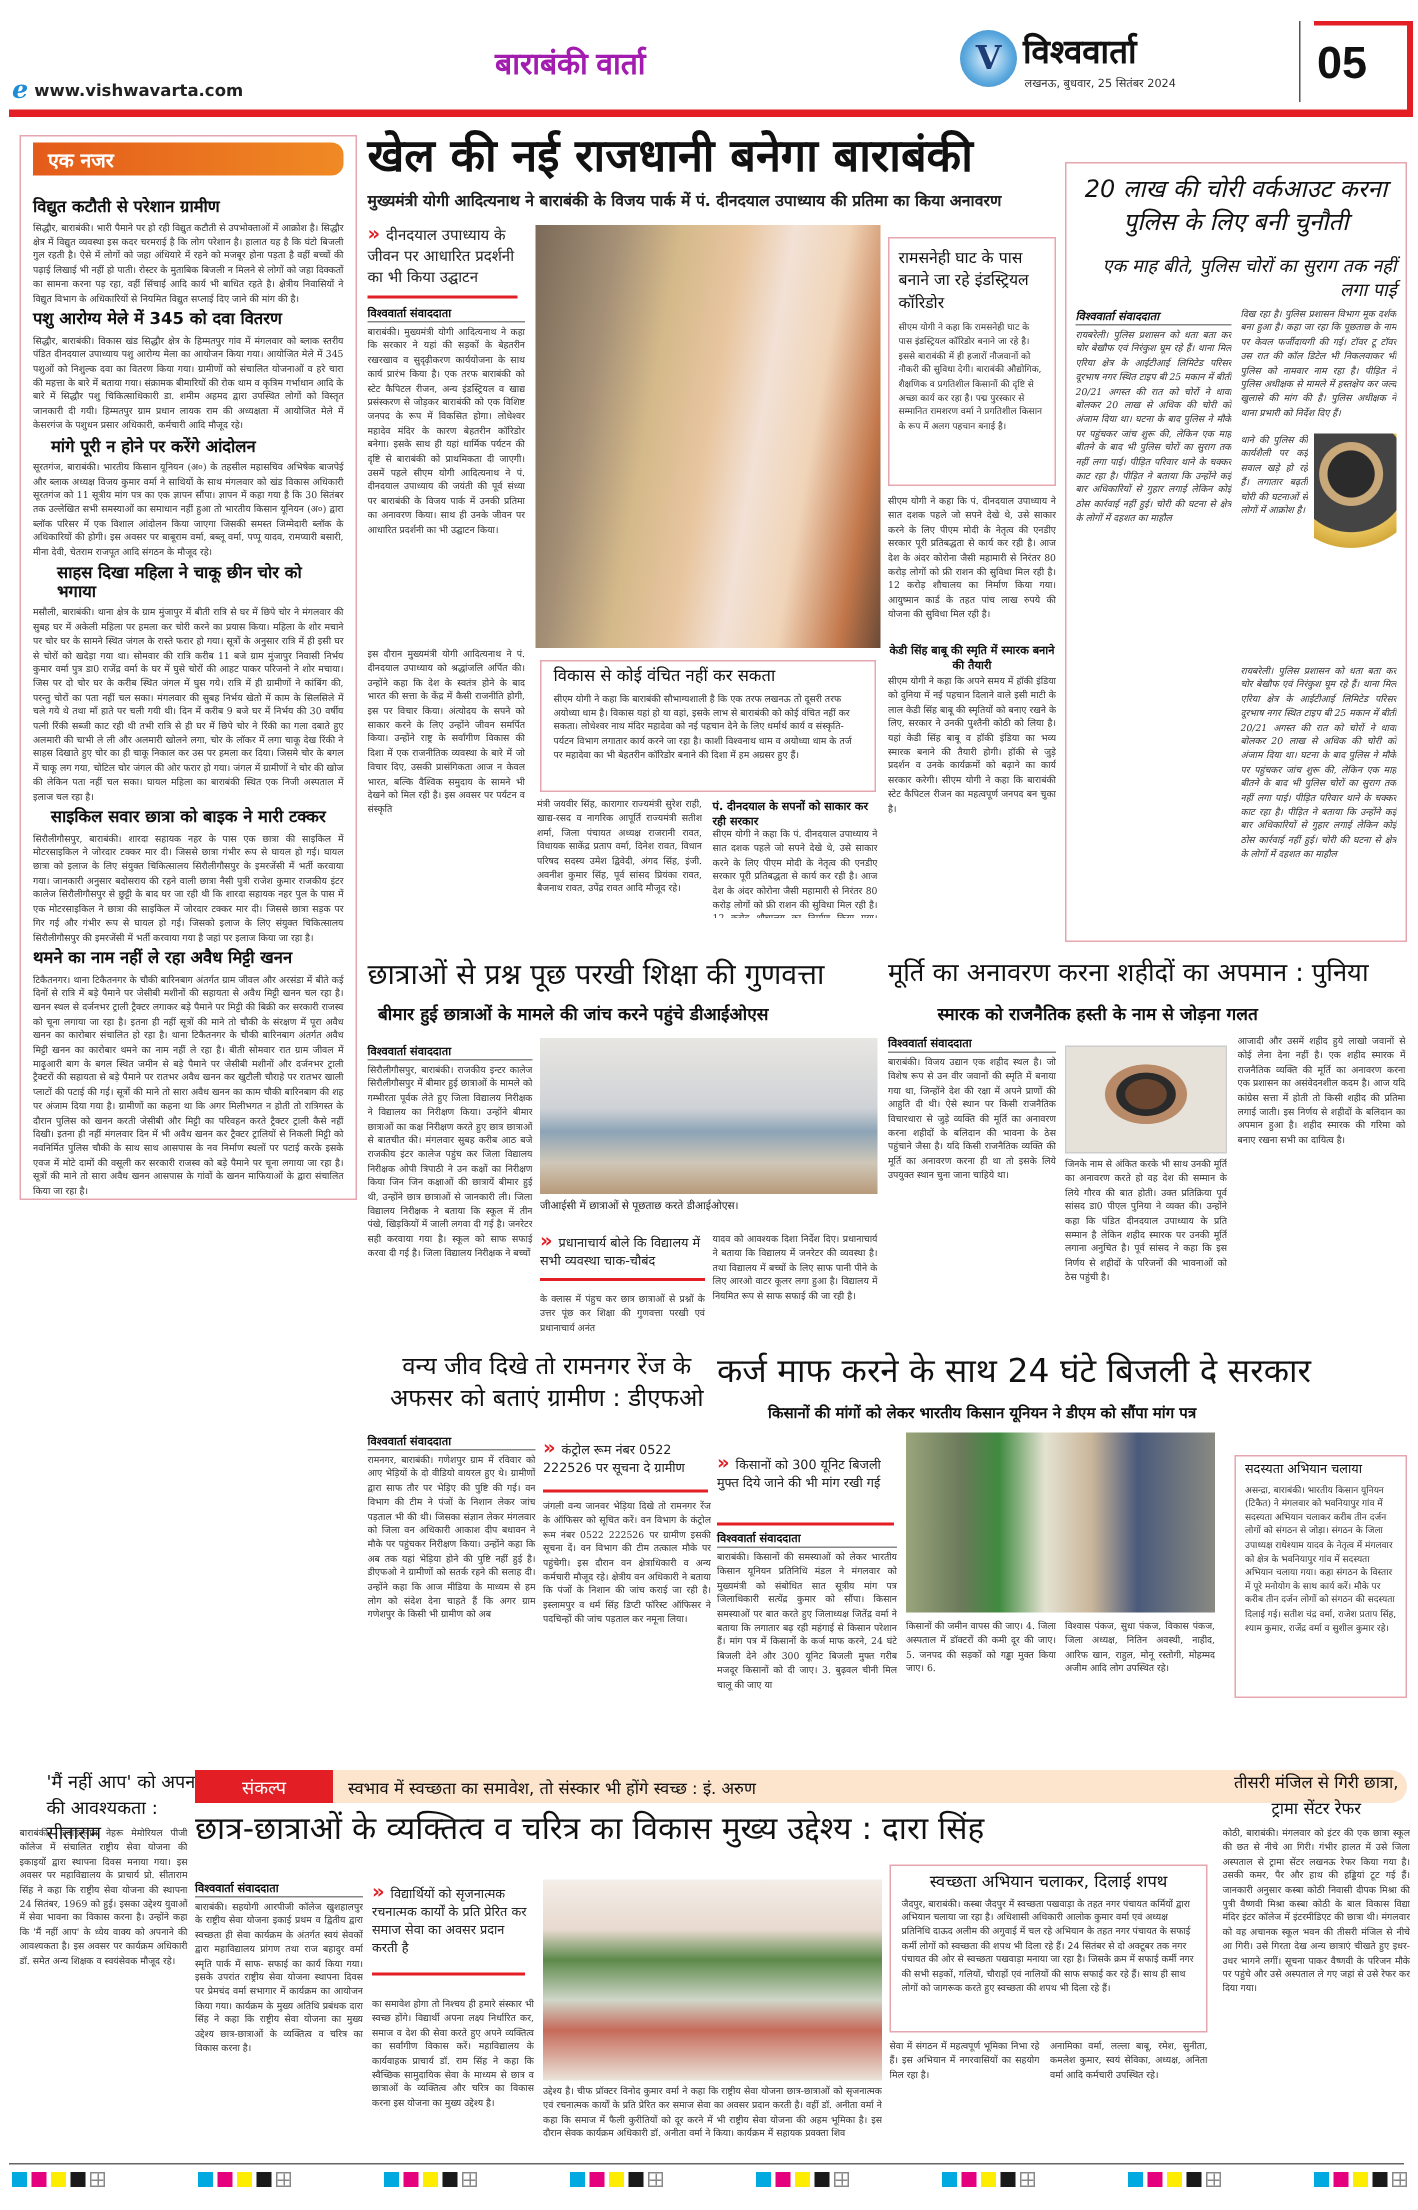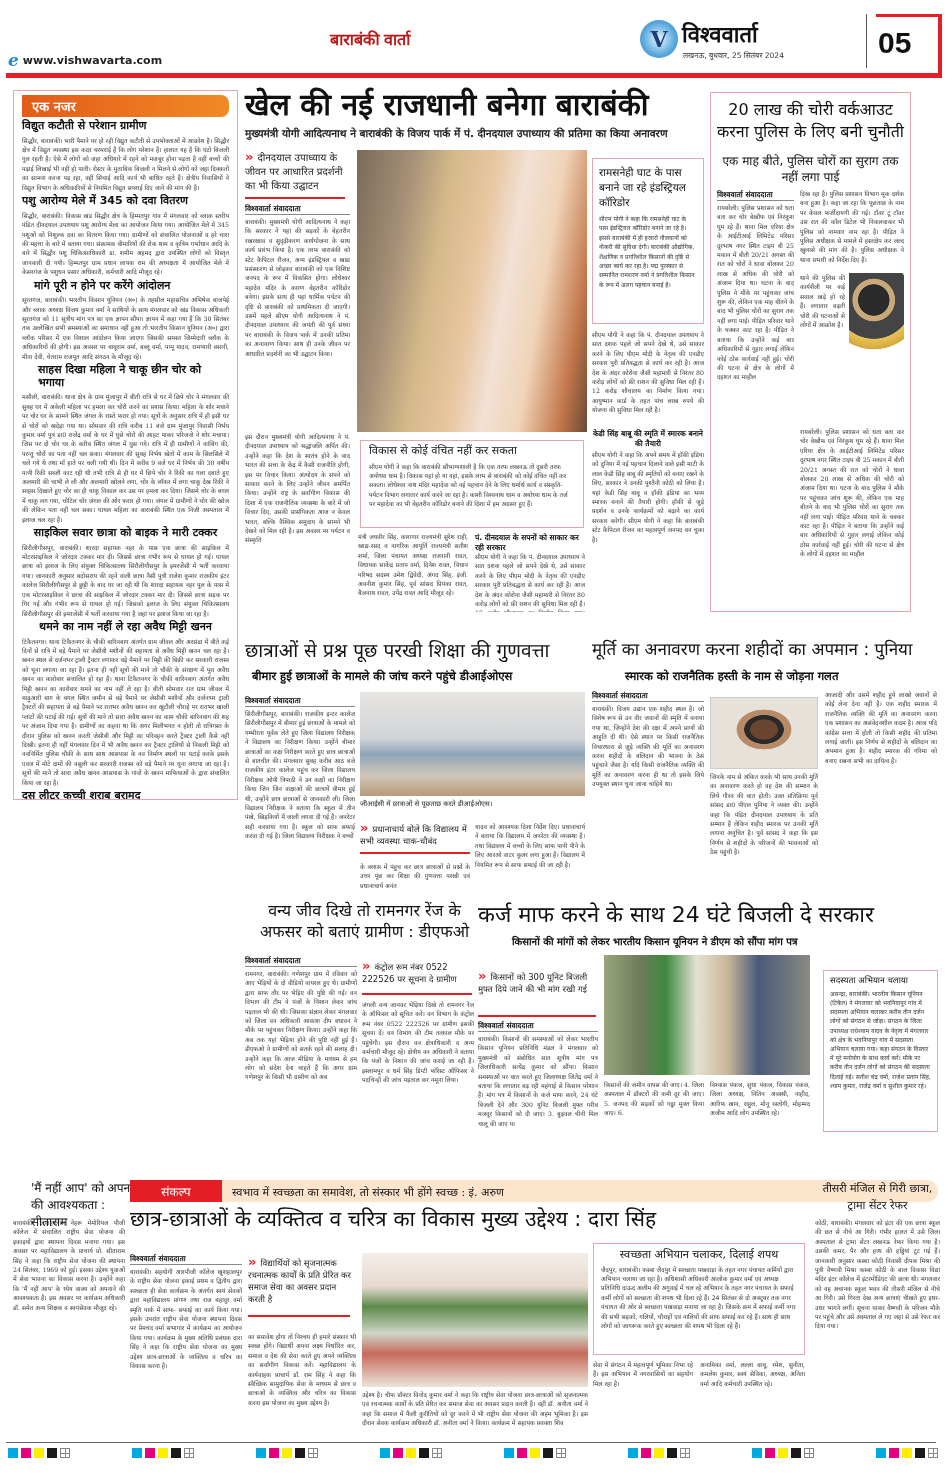--- a/index.html
+++ b/index.html
@@ -19,35 +19,35 @@
   .reg span { width: 10px; height: 10px; display: inline-block; }
 </style>
 </head>
 <body>
 
 <header>
   <div class="abs" style="left:8px;top:50px;display:flex;align-items:center;gap:4px;">
     <span style="font-size:17px;color:#1f8dd6;font-style:italic;font-weight:bold;font-family:'DejaVu Serif',serif;">e</span>
     <span style="font-size:11px;font-weight:bold;color:#222;">www.vishwavarta.com</span>
   </div>
-  <div class="abs" style="left:330px;top:28px;font-size:16px;font-weight:bold;color:#b91c1c;font-family:'Liberation Sans',sans-serif;">बाराबंकी वार्ता</div>
+  <div class="abs" style="left:330px;top:28px;font-size:20px;font-weight:bold;color:#a21caf;font-family:'Liberation Sans',sans-serif;">बाराबंकी वार्ता</div>
   <div class="abs" style="left:640px;top:20px;width:38px;height:38px;border-radius:50%;background:radial-gradient(circle,#e9f6ff,#5aa8de 60%,#2f7fb8);display:flex;align-items:center;justify-content:center;">
     <span style="font-size:22px;font-weight:bold;color:#1d3e77;font-family:'DejaVu Serif',serif;">V</span>
   </div>
   <div class="abs" style="left:682px;top:18px;font-size:22px;font-weight:bold;color:#111;">विश्ववार्ता</div>
   <div class="abs" style="left:683px;top:50px;font-size:7.5px;color:#333;">लखनऊ,  बुधवार, 25 सितंबर 2024</div>
   <div class="abs" style="left:866px;top:14px;width:1px;height:54px;background:#555;"></div>
   <div class="abs redline" style="left:876px;top:14px;width:66px;height:3px;"></div>
   <div class="abs redline" style="left:938px;top:14px;width:4px;height:64px;"></div>
   <div class="abs" style="left:878px;top:26px;font-size:30px;font-weight:bold;color:#111;font-family:'Liberation Sans',sans-serif;">05</div>
   <div class="abs redline" style="left:6px;top:73px;width:934px;height:5px;"></div>
 </header>
 
 <section class="abs pinkbox" style="left:13px;top:90px;width:225px;height:710px;padding:4px 8px;overflow:hidden;">
-  <div style="background:linear-gradient(90deg,#e45b1a,#f08a24);color:#fff;font-weight:bold;font-size:13px;padding:2px 10px;border-radius:0 8px 8px 0;margin-bottom:3px;">
+  <div style="background:linear-gradient(90deg,#e45b1a,#f08a24);color:#fff;font-weight:bold;font-size:13px;padding:2px 10px;border-radius:0 8px 8px 0;margin-bottom:15px;">
     <span>एक नजर</span>
   </div>
   <div>
     <div class="hl" style="font-size:11px;margin:2px 0 3px;">विद्युत कटौती से परेशान ग्रामीण</div>
     <p class="body-text">सिद्धौर, बाराबंकी। भारी पैमाने पर हो रही विद्युत कटौती से उपभोक्ताओं में आक्रोश है। सिद्धौर क्षेत्र में विद्युत व्यवस्था इस कदर चरमराई है कि लोग परेशान है। हालात यह है कि घंटो बिजली गुल रहती है। ऐसे में लोगों को जहा अंधियारे में रहने को मजबूर होना पड़ता है वहीं बच्चों की पढ़ाई लिखाई भी नहीं हो पाती। रोस्टर के मुताबिक बिजली न मिलने से लोगों को जहा दिक्कतों का सामना करना पड़ रहा, वहीं सिंचाई आदि कार्य भी बाधित रहते है। क्षेत्रीय निवासियों ने विद्युत विभाग के अधिकारियों से नियमित विद्युत सप्लाई दिए जाने की मांग की है।</p>
   </div>
   <div>
     <div class="hl" style="font-size:11px;margin:3px 0;">पशु आरोग्य मेले में 345 को दवा वितरण</div>
     <p class="body-text">सिद्धौर, बाराबंकी। विकास खंड सिद्धौर क्षेत्र के हिम्मतपुर गांव में मंगलवार को ब्लाक स्तरीय पंडित दीनदयाल उपाध्याय पशु आरोग्य मेला का आयोजन किया गया। आयोजित मेले में 345 पशुओं को निशुल्क दवा का वितरण किया गया। ग्रामीणों को संचालित योजनाओं व हरे चारा की महत्ता के बारे में बताया गया। संक्रामक बीमारियों की रोक थाम व कृत्रिम गर्भाधान आदि के बारे में सिद्धौर पशु चिकित्साधिकारी डा. शमीम अहमद द्वारा उपस्थित लोगों को विस्तृत जानकारी दी गयी। हिम्मतपुर ग्राम प्रधान लायक राम की अध्यक्षता में आयोजित मेले में केसरगंज के पशुधन प्रसार अधिकारी, कर्मचारी आदि मौजूद रहे।</p>
   </div>
@@ -57,21 +57,21 @@
   </div>
   <div>
     <div class="hl" style="font-size:11px;margin:3px 16px;">साहस  दिखा महिला ने चाकू छीन चोर को भगाया</div>
     <p class="body-text">मसौली, बाराबंकी। थाना क्षेत्र के ग्राम मुंजापुर में बीती रात्रि से घर में छिपे चोर ने मंगलवार की सुबह घर में अकेली महिला पर हमला कर चोरी करने का प्रयास किया। महिला के शोर मचाने पर चोर घर के सामने स्थित जंगल के रास्ते फरार हो गया। सूत्रों के अनुसार रात्रि में ही इसी घर से चोरों को खदेड़ा गया था। सोमवार की रात्रि करीब 11 बजे ग्राम मुंजापुर निवासी निर्भय कुमार वर्मा पुत्र डा0 राजेंद्र वर्मा के घर में घुसे चोरों की आहट पाकर परिजनो ने शोर मचाया। जिस पर दो चोर घर के करीब स्थित जंगल में घुस गये। रात्रि में ही ग्रामीणों ने कांबिंग की, परन्तु चोरों का पता नहीं चल सका। मंगलवार की सुबह निर्भय खेतो में काम के सिलसिले में चले गये थे तथा माँ हाते पर चली गयी थी। दिन में करीब 9 बजे घर में निर्भय की 30 वर्षीय पत्नी रिंकी सब्जी काट रही थी तभी रात्रि से ही घर में छिपे चोर ने रिंकी का गला दबाते हुए अलमारी की चाभी ले ली और अलमारी खोलने लगा, चोर के लॉकर में लगा चाकू देख रिंकी ने साहस दिखाते हुए चोर का ही चाकू निकाल कर उस पर हमला कर दिया। जिसमे चोर के बगल में चाकू लग गया, चोटिल चोर जंगल की ओर फरार हो गया। जंगल में ग्रामीणों ने चोर की खोज की लेकिन पता नहीं चल सका। घायल महिला का बाराबंकी स्थित एक निजी अस्पताल में इलाज चल रहा है।</p>
   </div>
   <div>
     <div class="hl" style="font-size:11px;margin:3px 0;text-align:center;">साइकिल सवार छात्रा को बाइक ने मारी टक्कर</div>
     <p class="body-text">सिरौलीगौसपुर, बाराबंकी। शारदा सहायक नहर के पास एक छात्रा की साइकिल में मोटरसाइकिल ने जोरदार टक्कर मार दी। जिससे छात्रा गंभीर रूप से घायल हो गई। घायल छात्रा को इलाज के लिए संयुक्त चिकित्सालय सिरौलीगौसपुर के इमरजेंसी में भर्ती करवाया गया। जानकारी अनुसार बदोसराय की रहने वाली छात्रा नैसी पुत्री राजेश कुमार राजकीय इंटर कालेज सिरौलीगौसपुर से छुट्टी के बाद घर जा रही थी कि शारदा सहायक नहर पुल के पास में एक मोटरसाइकिल ने छात्रा की साइकिल में जोरदार टक्कर मार दी। जिससे छात्रा सड़क पर गिर गई और गंभीर रूप से घायल हो गई। जिसको इलाज के लिए संयुक्त चिकित्सालय सिरौलीगौसपुर की इमरजेंसी में भर्ती करवाया गया है जहां पर इलाज किया जा रहा है।</p>
   </div>
   <div>
-    <div class="hl" style="font-size:11px;margin:3px 0;text-align:center;">थमने का नाम नहीं ले रहा अवैध मिट्टी खनन</div>
+    <div class="hl" style="font-size:11px;margin:3px 0;">थमने का नाम नहीं ले रहा अवैध मिट्टी खनन</div>
     <p class="body-text">टिकैतनगर। थाना टिकैतनगर के चौकी बारिनबाग अंतर्गत ग्राम जीवल और अरसंडा में बीते कई दिनों से रात्रि में बड़े पैमाने पर जेसीबी मशीनों की सहायता से अवैध मिट्टी खनन चल रहा है। खनन स्थल से दर्जनभर ट्राली ट्रैक्टर लगाकर बड़े पैमाने पर मिट्टी की बिक्री कर सरकारी राजस्व को चूना लगाया जा रहा है। इतना ही नहीं सूत्रों की माने तो चौकी के संरक्षण में पूरा अवैध खनन का कारोबार संचालित हो रहा है। थाना टिकैतनगर के चौकी बारिनबाग अंतर्गत अवैध मिट्टी खनन का कारोबार थमने का नाम नहीं ले रहा है। बीती सोमवार रात ग्राम जीवल में माढ़ुआरी बाग के बगल स्थित जमीन से बड़े पैमाने पर जेसीबी मशीनों और दर्जनभर ट्राली ट्रैक्टरों की सहायता से बड़े पैमाने पर रातभर अवैध खनन कर खुटौली चौराहे पर रातभर खाली प्लाटों की पटाई की गई। सूत्रों की माने तो सारा अवैध खनन का काम चौकी बारिनबाग की शह पर अंजाम दिया गया है। ग्रामीणों का कहना था कि अगर मिलीभगत न होती तो रात्रिगस्त के दौरान पुलिस को खनन करती जेसीबी और मिट्टी का परिवहन करते ट्रैक्टर ट्राली कैसे नहीं दिखी। इतना ही नहीं मंगलवार दिन में भी अवैध खनन कर ट्रैक्टर ट्रालियों से निकली मिट्टी को नवनिर्मित पुलिस चौकी के साथ साथ आसपास के नव निर्माण स्थलों पर पटाई करके इसके एवज में मोटे दामों की वसूली कर सरकारी राजस्व को बड़े पैमाने पर चूना लगाया जा रहा है। सूत्रों की माने तो सारा अवैध खनन आसपास के गांवों के खनन माफियाओं के द्वारा संचालित किया जा रहा है।</p>
   </div>
   <div>
     <div class="hl" style="font-size:11px;margin:3px 0;">दस लीटर कच्ची शराब बरामद</div>
     <p class="body-text">बाराबंकी। थाना कोठी पुलिस टीम ने अभियुक्त राजकुमार पुत्र स्व0 शिवराम निवासी ग्राम पोलियाबाग, मजरे अवधामऊ थाना कोठी जनपद बाराबंकी को गिरफ्तार कर उसके कब्जे से 10 ली0 कच्ची शराब बरामद की। पुलिस का कहना है कि शराब माफियाओं के खिलाफ विशेष अभियान चलाया जा रहा है।</p>
   </div>
 
 </section>
 
 <article>
@@ -98,23 +98,23 @@
 <aside class="abs pinkbox" style="left:592px;top:158px;width:112px;height:166px;padding:6px;">
   <div class="hl" style="font-size:10.5px;line-height:15px;font-weight:normal;">रामसनेही घाट के पास बनाने जा रहे इंडस्ट्रियल कॉरिडोर</div>
   <p class="body-text" style="margin-top:4px;font-family:'DejaVu Sans',sans-serif;font-size:6px;height:94px;overflow:hidden;text-align:left;">सीएम योगी ने कहा कि रामसनेही घाट के पास इंडस्ट्रियल कॉरिडोर बनाने जा रहे है। इससे बाराबंकी में ही हजारों नौजवानों को नौकरी की सुविधा देगी। बाराबंकी औद्योगिक, शैक्षणिक व प्रगतिशील किसानों की दृष्टि से अच्छा कार्य कर रहा है। पद्म पुरस्कार से सम्मानित रामशरण वर्मा ने प्रगतिशील किसान के रूप में अलग पहचान बनाई है।</p>
 </aside>
 
 <aside class="abs pinkbox" style="left:360px;top:440px;width:224px;height:88px;padding:4px 8px;">
   <div class="hl" style="font-size:11px;font-weight:normal;">विकास से कोई वंचित नहीं कर सकता</div>
   <p class="body-text" style="margin-top:4px;font-family:'DejaVu Sans',sans-serif;height:62px;overflow:hidden;text-align:left;">सीएम योगी ने कहा कि बाराबंकी सौभाग्यशाली है कि एक तरफ लखनऊ तो दूसरी तरफ अयोध्या धाम है। विकास यहां हो या वहां, इसके लाभ से बाराबंकी को कोई वंचित नहीं कर सकता। लोधेश्वर नाथ मंदिर महादेवा को नई पहचान देने के लिए धर्मार्थ कार्य व संस्कृति-पर्यटन विभाग लगातार कार्य करने जा रहा है। काशी विश्वनाथ धाम व अयोध्या धाम के तर्ज पर महादेवा का भी बेहतरीन कॉरिडोर बनाने की दिशा में हम अग्रसर हुए हैं।</p>
 </aside>
 
-<article class="abs pinkbox" style="left:710px;top:92px;width:201px;height:520px;padding:6px;">
+<article class="abs pinkbox" style="left:710px;top:108px;width:228px;height:520px;padding:6px;font-style:italic;">
   <h2 class="hl" style="font-size:16px;line-height:22px;text-align:center;font-weight:normal;">20 लाख की चोरी वर्कआउट करना पुलिस के लिए बनी चुनौती</h2>
-  <h3 class="hl" style="font-size:12px;line-height:16px;text-align:center;margin-top:10px;font-weight:normal;">एक माह बीते, पुलिस चोरों का सुराग तक नहीं लगा पाई</h3>
+  <h3 class="hl" style="font-size:12px;line-height:16px;text-align:right;margin-top:10px;font-weight:normal;">एक माह बीते, पुलिस चोरों का सुराग तक नहीं लगा पाई</h3>
   <div style="display:flex;gap:6px;margin-top:4px;">
     <div style="width:104px;">
       <div class="byline">विश्ववार्ता संवाददाता</div>
       <p class="body-text" style="height:380px;overflow:hidden;">रायबरेली। पुलिस प्रशासन को धता बता कर चोर बेखौफ एवं निरंकुश घूम रहे हैं। थाना मिल एरिया क्षेत्र के आईटीआई लिमिटेड परिसर दूरभाष नगर स्थित टाइप बी 25 मकान में बीती 20/21 अगस्त की रात को चोरों ने धावा बोलकर 20 लाख से अधिक की चोरी को अंजाम दिया था। घटना के बाद पुलिस ने मौके पर पहुंचकर जांच शुरू की, लेकिन एक माह बीतने के बाद भी पुलिस चोरों का सुराग तक नहीं लगा पाई। पीड़ित परिवार थाने के चक्कर काट रहा है। पीड़ित ने बताया कि उन्होंने कई बार अधिकारियों से गुहार लगाई लेकिन कोई ठोस कार्रवाई नहीं हुई। चोरी की घटना से क्षेत्र के लोगों में दहशत का माहौल</p>
     </div>
     <div style="width:104px;">
       <p class="body-text" style="height:80px;overflow:hidden;">दिख रहा है। पुलिस प्रशासन विभाग मूक दर्शक बना हुआ है। कहा जा रहा कि पूछताछ के नाम पर केवल फर्जीदायगी की गई। टॉवर टू टॉवर उस रात की कॉल डिटेल भी निकलवाकर भी पुलिस को नामवार नाम रहा है। पीड़ित ने पुलिस अधीक्षक से मामले में हस्तक्षेप कर जल्द खुलासे की मांग की है। पुलिस अधीक्षक ने थाना प्रभारी को निर्देश दिए हैं।</p>
       <div style="display:flex;gap:4px;margin-top:4px;">
         <p class="body-text" style="width:45px;height:150px;overflow:hidden;">थाने की पुलिस की कार्यशैली पर कई सवाल खड़े हो रहे हैं। लगातार बढ़ती चोरी की घटनाओं से लोगों में आक्रोश है।</p>
         <div style="width:55px;height:90px;background:radial-gradient(circle at 45% 30%,#2b2b2b 22%,#c9a87a 23%,#c9a87a 30%,#444 31%,#444 55%,#e7c25a 56%,#d4a93b 70%,#fff 71%);"></div>

